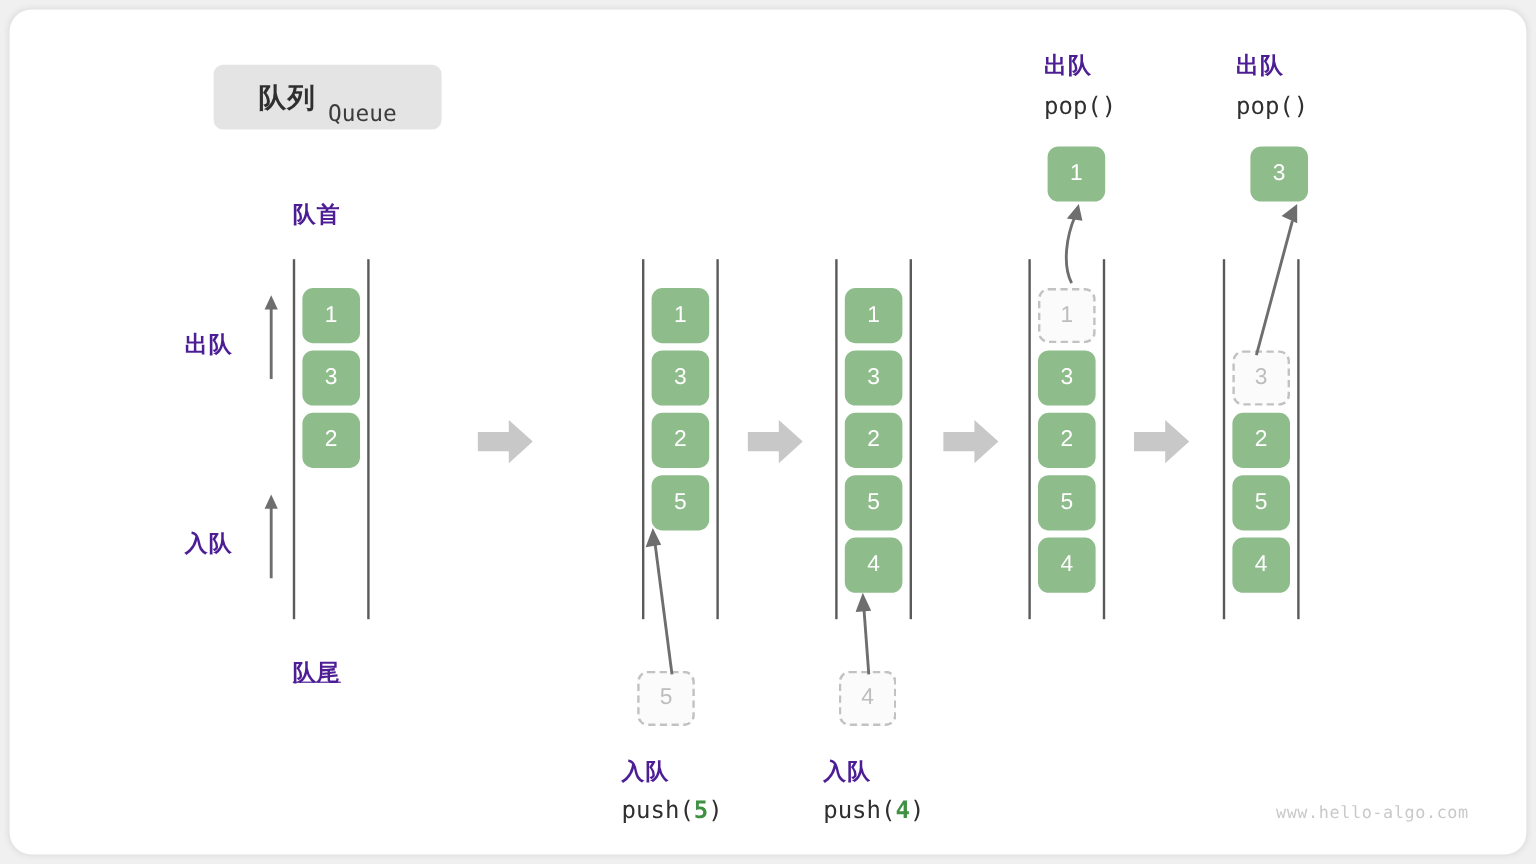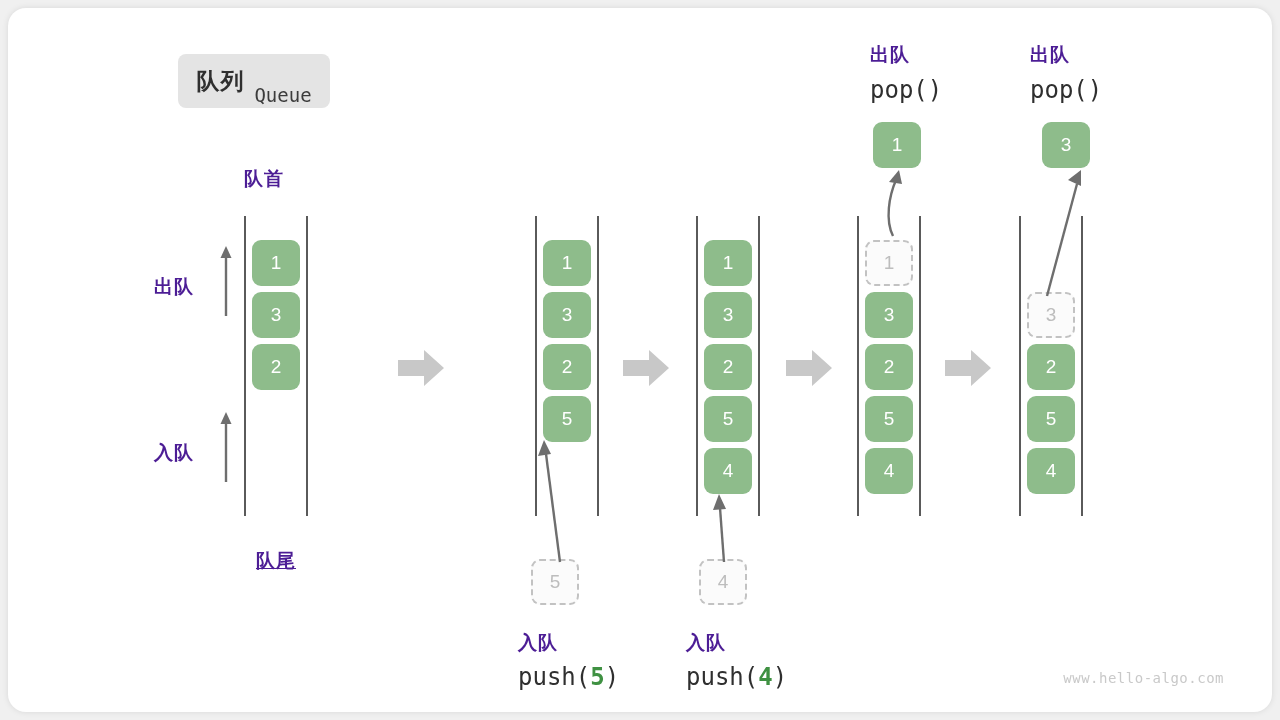--- a/index.html
+++ b/index.html
@@ -22,21 +22,21 @@
     background: #ffffff;
     border-radius: 18px;
     box-shadow: 0 0 6px rgba(0,0,0,0.10);
     overflow: hidden;
   }
   .abs { position: absolute; }
 
   
   #title-badge {
     left: 170px; top: 46px;
-    width: 152px; height: 54px;
+    width: 190px; height: 54px;
     background: #e4e4e4;
     border-radius: 8px;
     display: flex;
     align-items: center;
     justify-content: center;
     gap: 10px;
   }
   #title-badge .cn {
     font-size: 23px;
     font-weight: bold;
@@ -53,21 +53,21 @@
   
   .cn-label {
     font-size: 19px;
     font-weight: bold;
     color: #4c1d95;
     letter-spacing: 1px;
     white-space: nowrap;
   }
   .mono-label {
     font-family: "DejaVu Sans Mono", "Liberation Mono", monospace;
-    font-size: 24px;
+    font-size: 20px;
     color: #2f2f2f;
     white-space: nowrap;
   }
   .mono-label .num { color: #3f9142; font-weight: bold; }
 
   
   .col { position: absolute; }
   .rail {
     position: absolute;
     width: 1.6px;
@@ -120,21 +120,21 @@
 <body>
 
 <div id="canvas">
 
   <div id="title-badge" class="abs">
     <span class="cn">队列</span>
     <span class="en">Queue</span>
   </div>
 
   <div class="abs cn-label" style="left:236px; top:158px;">队首</div>
-  <div class="abs cn-label" style="left:248px; top:540px;text-decoration:underline;">队尾</div>
+  <div class="abs cn-label" style="left:236px; top:540px;text-decoration:underline;">队尾</div>
 
   <div class="abs cn-label" style="left:146px; top:266px;">出队</div>
   <svg class="dir-arrow" style="left:208px; top:236px;" width="20" height="72">
     <line x1="10" y1="72" x2="10" y2="12" stroke="#6e6e6e" stroke-width="2.4"></line>
     <polygon points="10,2 4.5,14 15.5,14" fill="#6e6e6e"></polygon>
   </svg>
 
   <div class="abs cn-label" style="left:146px; top:432px;">入队</div>
   <svg class="dir-arrow" style="left:208px; top:402px;" width="20" height="72">
     <line x1="10" y1="72" x2="10" y2="12" stroke="#6e6e6e" stroke-width="2.4"></line>

